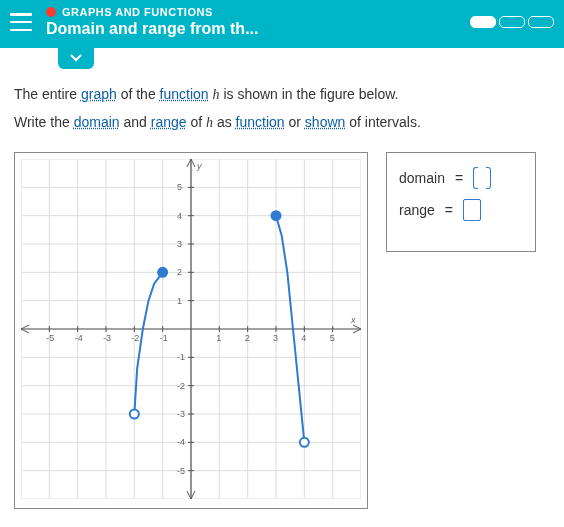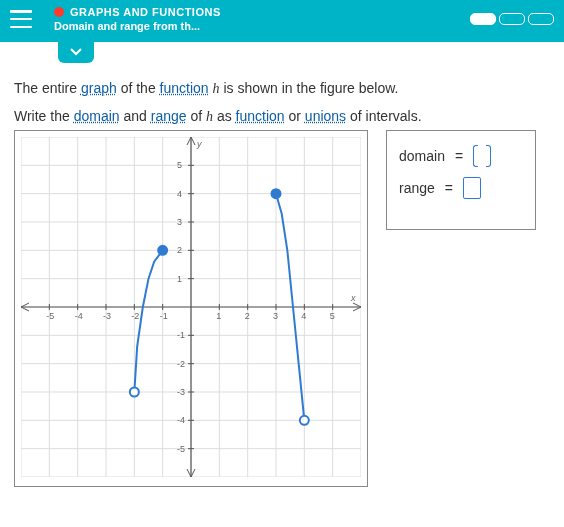--- a/index.html
+++ b/index.html
@@ -1,29 +1,29 @@
 <!DOCTYPE html>
 <html><head>
 <meta charset="utf-8">
 <style>
   html,body{margin:0;padding:0;font-family:Arial,Helvetica,sans-serif;font-size:14px;color:#333;background:#fff}
-  .header{background:#00b4c8;color:#fff;padding:6px 10px 10px 10px;display:flex;align-items:center;gap:22px}
+  .header{background:#00b4c8;color:#fff;padding:6px 10px 10px 10px;display:flex;align-items:center;gap:14px}
   .hamburger{width:22px;height:18px;display:flex;flex-direction:column;justify-content:space-between;cursor:pointer}
   .hamburger span{height:2.5px;background:#fff;border-radius:1px;display:block}
   .header-titles{display:flex;flex-direction:column;gap:2px}
   .category{font-size:11px;font-weight:bold;letter-spacing:.5px;display:flex;align-items:center;gap:6px}
   .red-dot{width:10px;height:10px;border-radius:50%;background:#ff3b30;display:inline-block}
-  .title{font-size:11px;font-weight:bold}
+  .title{font-size:16px;font-weight:bold}
   .progress{margin-left:auto;display:flex;gap:3px}
   .progress span{width:24px;height:10px;border:1.5px solid #fff;border-radius:5px}
   .progress span.filled{background:#fff}
   .dropdown-tab{width:36px;height:22px;background:#00b4c8;border-radius:0 0 6px 6px;display:flex;align-items:center;justify-content:center;margin-left:58px;margin-top:-1px;cursor:pointer}
   .dropdown-tab svg{width:12px;height:8px}
   .content{padding:12px 14px 0 14px}
-  .prompt{line-height:1.9;margin-bottom:0}
+  .prompt{line-height:1.9;margin-bottom:16px}
   .link{color:#0d5ea6;text-decoration:underline dotted;cursor:pointer}
   .fn{font-style:italic;font-family:"Times New Roman",serif}
   .row{display:flex;align-items:flex-start;gap:18px}
   .graph-box{border:1px solid #888;padding:6px}
   .answer-box{border:1px solid #888;padding:14px 12px 20px 12px;min-width:124px}
   .ans-row{display:flex;align-items:center;gap:10px;margin-bottom:10px;font-size:14px}
   .ans-slot{border:1px solid #2e7bd1;height:20px;width:16px;display:inline-block;border-radius:2px}
   .brackets{position:relative;width:18px;height:22px}
   .brackets::before,.brackets::after{content:"";position:absolute;top:0;bottom:0;width:4px;border:1.5px solid #2e7bd1}
   .brackets::before{left:0;border-right:none;border-radius:3px 0 0 3px}
@@ -55,21 +55,21 @@
 
 <div class="dropdown-tab">
   <svg viewBox="0 0 12 8">
       <path d="M1 1 L6 6 L11 1" stroke="#fff" stroke-width="2" fill="none"></path>
     </svg>
 </div>
 
 <div class="content">
   <div class="prompt">
     <span>The entire </span><span class="link">graph</span><span> of the </span><span class="link">function</span><span> </span><span class="fn">h</span><span> is shown in the figure below.</span><br>
-    <span>Write the </span><span class="link">domain</span><span> and </span><span class="link">range</span><span> of </span><span class="fn">h</span><span> as </span><span class="link">function</span><span> or </span><span class="link">unions</span><span> of intervals.</span>
+    <span>Write the </span><span class="link">domain</span><span> and </span><span class="link">range</span><span> of </span><span class="fn">h</span><span> as </span><span class="link">function</span><span> or </span><span class="link">shown</span><span> of intervals.</span>
   </div>
 
   <div class="row">
     <div class="graph-box">
       <svg id="graph-svg" width="340" height="340">
           <line x1="0" y1="0" x2="0" y2="340" stroke="#ddd" stroke-width="1"></line>
           <line x1="28.333333333333332" y1="0" x2="28.333333333333332" y2="340" stroke="#ddd" stroke-width="1"></line>
           <line x1="56.666666666666664" y1="0" x2="56.666666666666664" y2="340" stroke="#ddd" stroke-width="1"></line>
           <line x1="85" y1="0" x2="85" y2="340" stroke="#ddd" stroke-width="1"></line>
           <line x1="113.33333333333333" y1="0" x2="113.33333333333333" y2="340" stroke="#ddd" stroke-width="1"></line>

